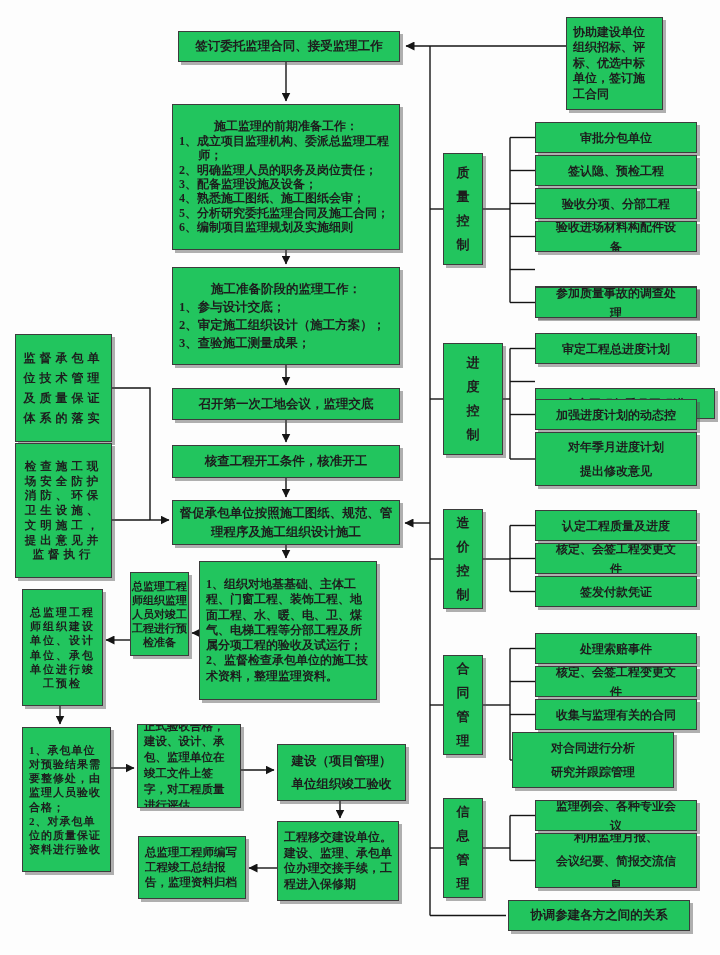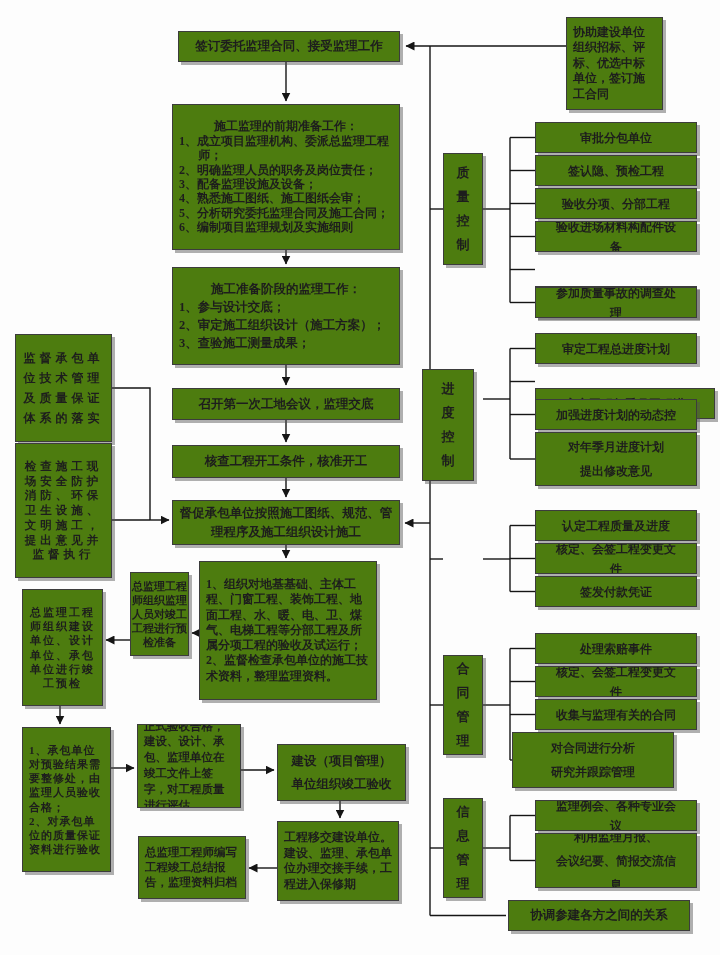--- a/index.html
+++ b/index.html
@@ -1,21 +1,21 @@
 <!DOCTYPE html>
 <html><head>
 <meta charset="utf-8">
 <style>
   html,body{margin:0;padding:0;background:#ffffff;}
   body{font-family:"Liberation Serif","DejaVu Serif",serif;}
   #canvas{position:relative;width:720px;height:955px;background:#fdfdfd;overflow:hidden;}
   svg.wires{position:absolute;left:0;top:0;z-index:1;}
   .box{
     position:absolute;z-index:2;box-sizing:border-box;
-    background:#4d7c0f;border:1px solid #3c3c3c;
+    background:#22c55e;border:1px solid #3c3c3c;
     box-shadow:3px 3px 0 rgba(80,80,80,.45);
     color:#1d1d1d;font-weight:700;overflow:hidden;
     display:flex;flex-direction:column;justify-content:center;
   }
   .ctr{align-items:center;text-align:center;}
   .pad{padding:3px 6px;}
   .ttl{text-align:center;}
   .li{text-indent:-1.6em;padding-left:1.6em;}
   .prewrap{white-space:pre-line;}
   .cat .lbl{width:1.1em;margin:0 auto;text-align:center;word-break:break-all;line-height:24px;font-size:13px;letter-spacing:0;}
@@ -173,22 +173,25 @@
   <div class="box pad" style="left:277px;top:821px;width:122px;height:80px;font-size:12px;line-height:15.5px;">
     <div>工程移交建设单位。建设、监理、承包单位办理交接手续，工程进入保修期</div>
   </div>
   <div class="box pad" style="left:138px;top:836px;width:108px;height:63px;font-size:11.5px;line-height:15px;">
     <div>总监理工程师编写工程竣工总结报告，监理资料归档</div>
   </div>
 
   <div class="box cat" style="left:443px;top:153px;width:40px;height:112px;">
     <div class="lbl">质量控制</div>
   </div>
-  <div class="box cat" style="left:422px;top:343px;width:52px;height:112px;margin-top:26px;">
+  <div class="box cat" style="left:443px;top:343px;width:60px;height:112px;">
     <div class="lbl">进度控制</div>
+  </div>
+  <div class="box cat" style="left:443px;top:509px;width:40px;height:100px;">
+    <div class="lbl">造价控制</div>
   </div>
   <div class="box cat" style="left:443px;top:655px;width:40px;height:100px;">
     <div class="lbl">合同管理</div>
   </div>
   <div class="box cat" style="left:443px;top:798px;width:40px;height:100px;">
     <div class="lbl">信息管理</div>
   </div>
 
   <div class="box ctr item" style="left:535px;top:122px;width:162px;height:31px;"><div>审批分包单位</div></div>
   <div class="box ctr item" style="left:535px;top:155px;width:162px;height:31px;"><div>签认隐、预检工程</div></div>

